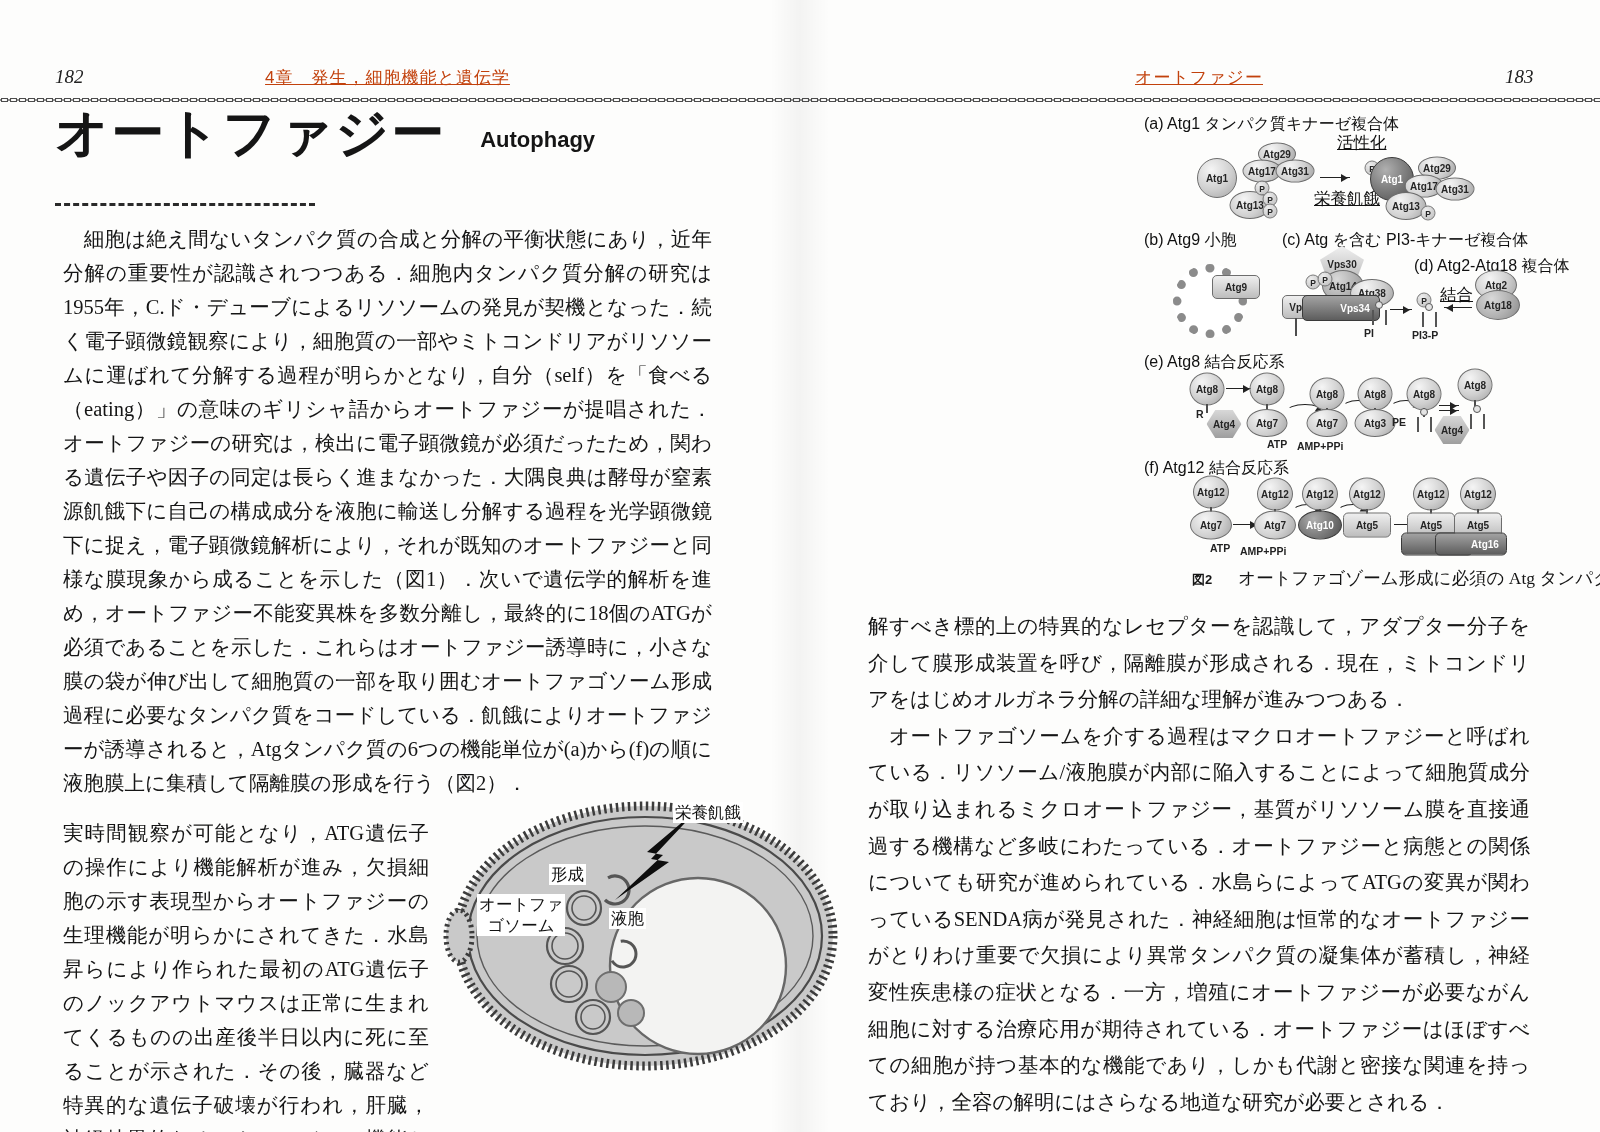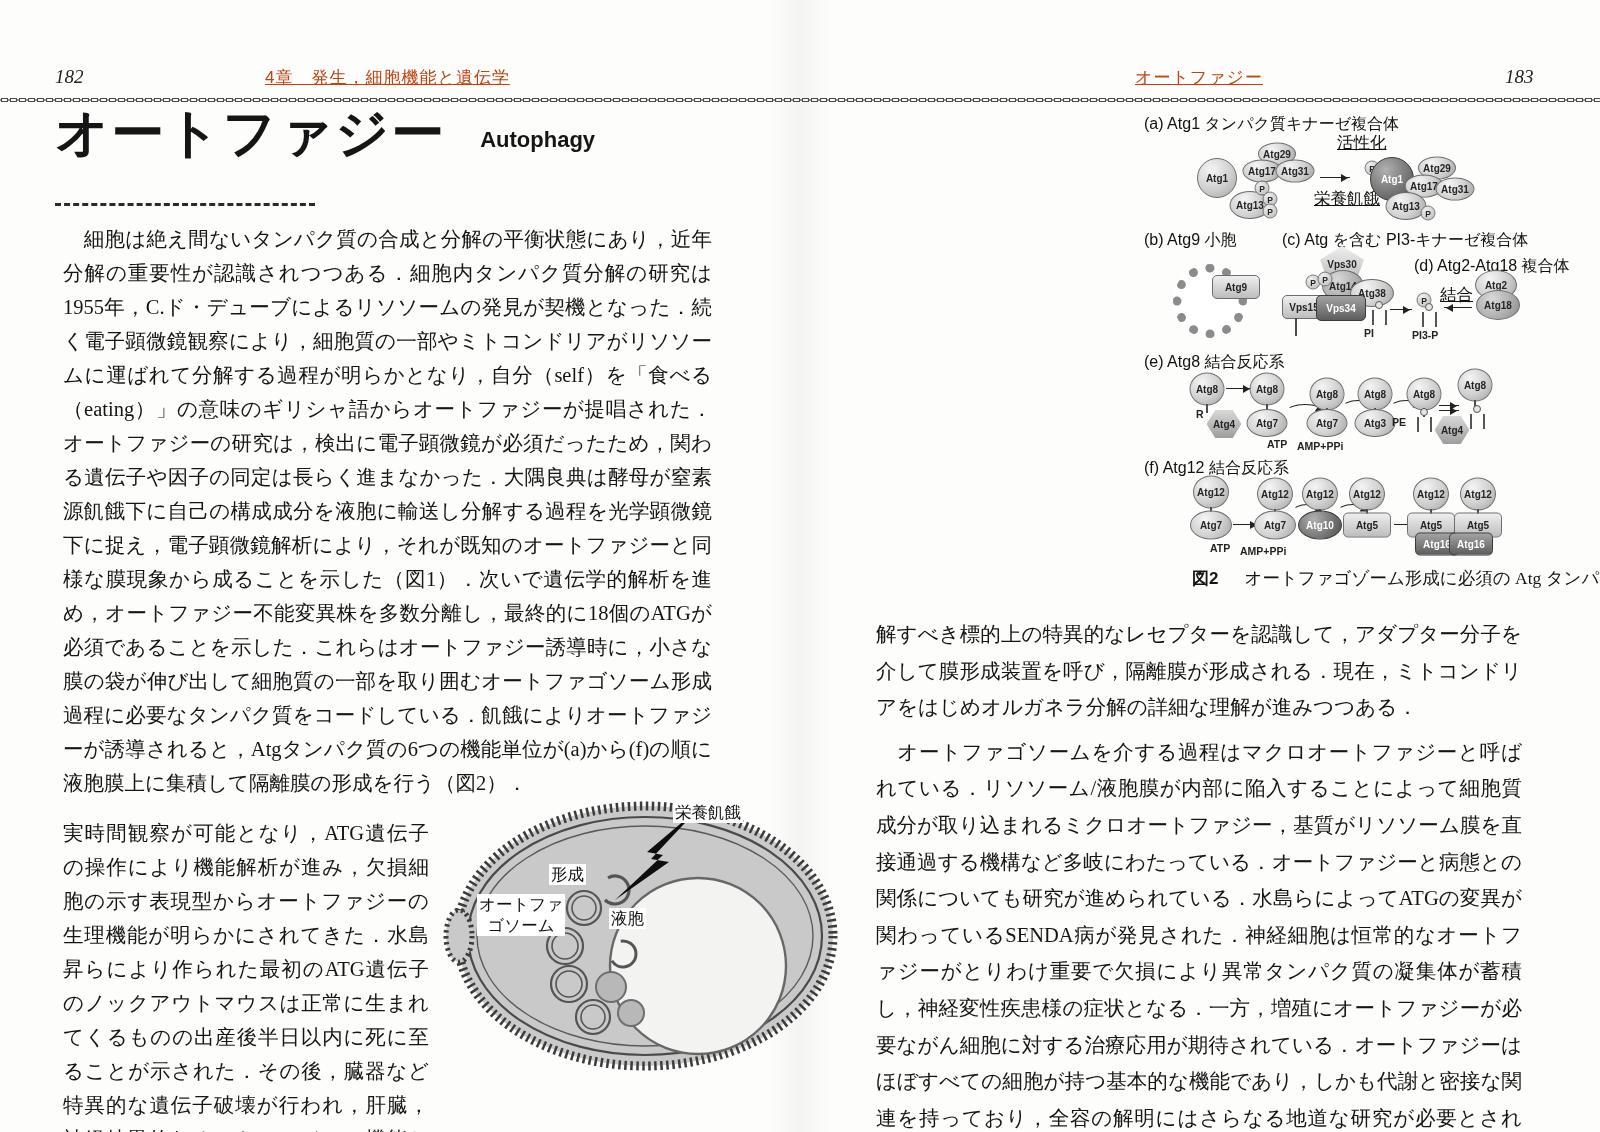--- a/index.html
+++ b/index.html
@@ -22,52 +22,52 @@
   .body-p{font-size:20.5px;line-height:34px;text-align:justify;margin:8px;}
   .flexrow{display:flex;align-items:flex-start;}
   #left-col-narrow{width:366px;flex:none;}
   
   #fig1{flex:none;width:410px;margin:-14px -107px 0 6px;position:relative;}
   #fig1 .lab{position:absolute;background:#fff;padding:0 2px;font:16.5px "Liberation Sans",sans-serif;
              color:#111;white-space:pre-line;text-align:center;line-height:21px;}
   
   #rightpage{position:absolute;left:868px;top:106px;width:662px;}
   .colp{font-size:20.5px;line-height:31.6px;text-align:justify;margin:0;}
-  .widep{font-size:20.5px;line-height:36.6px;text-align:justify;margin:8px;}
+  .widep{font-size:20.5px;line-height:36.6px;text-align:justify;margin:0;}
   #rp-col{flex:1 1 auto;min-width:0;padding-top:4px;}
   
   #fig2{flex:none;width:438px;height:500px;margin:2px -42px 0 16px;position:relative;
         font-family:"Liberation Sans",sans-serif;}
   #fig2 .sec{position:absolute;font:16px "Liberation Sans",sans-serif;color:#111;white-space:nowrap;}
   #fig2 .ann{position:absolute;font:16.5px "Liberation Sans",sans-serif;color:#111;white-space:nowrap;text-decoration:underline;}
   #fig2 .sm{position:absolute;font:bold 10.5px "Liberation Sans",sans-serif;color:#222;white-space:nowrap;text-align:center;}
   .bub,.pbub,.box,.hex,.pent{position:absolute;display:flex;align-items:center;justify-content:center;
         transform:translate(-50%,-50%);font:bold 10px "Liberation Sans",sans-serif;color:#252525;}
   .bub{border-radius:50%;background:radial-gradient(circle at 35% 28%,#f5f5f5,#cfcfcf 55%,#a2a2a2);
        border:1px solid #6d6d6d;}
   .bub.dark{background:radial-gradient(circle at 35% 28%,#b0b0b0,#818181 45%,#4e4e4e);color:#fff;border-color:#383838;}
   .bub.mid{background:radial-gradient(circle at 35% 28%,#d9d9d9,#b0b0b0 55%,#8a8a8a);}
   .pbub{width:13px;height:13px;border-radius:50%;background:radial-gradient(circle at 35% 28%,#eee,#bbb);
         border:1px solid #777;font-size:8.5px;}
   .box{border-radius:5px;background:linear-gradient(#efefef,#bdbdbd);border:1px solid #6d6d6d;}
-  .box.dark{background:linear-gradient(#a3a3a3,#5d5d5d);color:#fff;border-color:#3a3a3a;}
+  .box.dark{background:linear-gradient(#a3a3a3,#5d5d5d);color:#fff;border-color:#3a3a3a;padding-left:28px;}
   .hex{clip-path:polygon(25% 0,75% 0,100% 50%,75% 100%,25% 100%,0 50%);background:linear-gradient(#d8d8d8,#9e9e9e);}
   .pent{clip-path:polygon(50% 0,100% 38%,81% 100%,19% 100%,0 38%);background:linear-gradient(#f0f0f0,#b8b8b8);}
   .stem{position:absolute;width:2px;background:#4d4d4d;transform:translate(-50%,0);}
   .harr{position:absolute;height:0;border-top:1.6px solid #222;}
   .harr::after{content:"";position:absolute;right:-2px;top:-4.5px;border:4px solid transparent;border-left:7px solid #222;}
   .harr.rev::after{display:none;}
   .harr.rev::before{content:"";position:absolute;left:-2px;top:-4.5px;border:4px solid transparent;border-right:7px solid #222;}
   .arc{position:absolute;border:1.6px solid transparent;border-top-color:#222;border-radius:50% 50% 0 0;height:14px;}
   .arc::after{content:"";position:absolute;right:-3px;top:2px;border:4px solid transparent;border-left:6px solid #222;transform:rotate(35deg);}
   .lip{position:absolute;width:11px;height:15px;border-left:2.5px solid #555;border-right:2.5px solid #555;}
   .lip::before{content:"";position:absolute;left:1px;top:-9px;width:6px;height:6px;border:1.5px solid #555;border-radius:50%;background:#e4e4e4;}
   .ring{position:absolute;border:9px dotted #8b8b8b;border-radius:50%;transform:translate(-50%,-50%);background:#fff;}
   #fig2cap{position:absolute;left:58px;top:458px;font-size:17.5px;font-family:"Liberation Serif",serif;white-space:nowrap;}
-  #fig2cap b{font-family:"Liberation Sans",sans-serif;font-size:17px;margin-right:26px;}
+  #fig2cap b{font-family:"Liberation Sans",sans-serif;font-size:13px;margin-right:26px;}
 </style>
 </head>
 <body>
 
 <div id="spread">
   <div id="gutter"></div>
   <div class="chain"></div>
 
   <div class="pgnum" style="left:55px">182</div>
   <div class="runhead" style="left:55px;width:665px;text-align:center">4章　発生，細胞機能と遺伝学</div>

